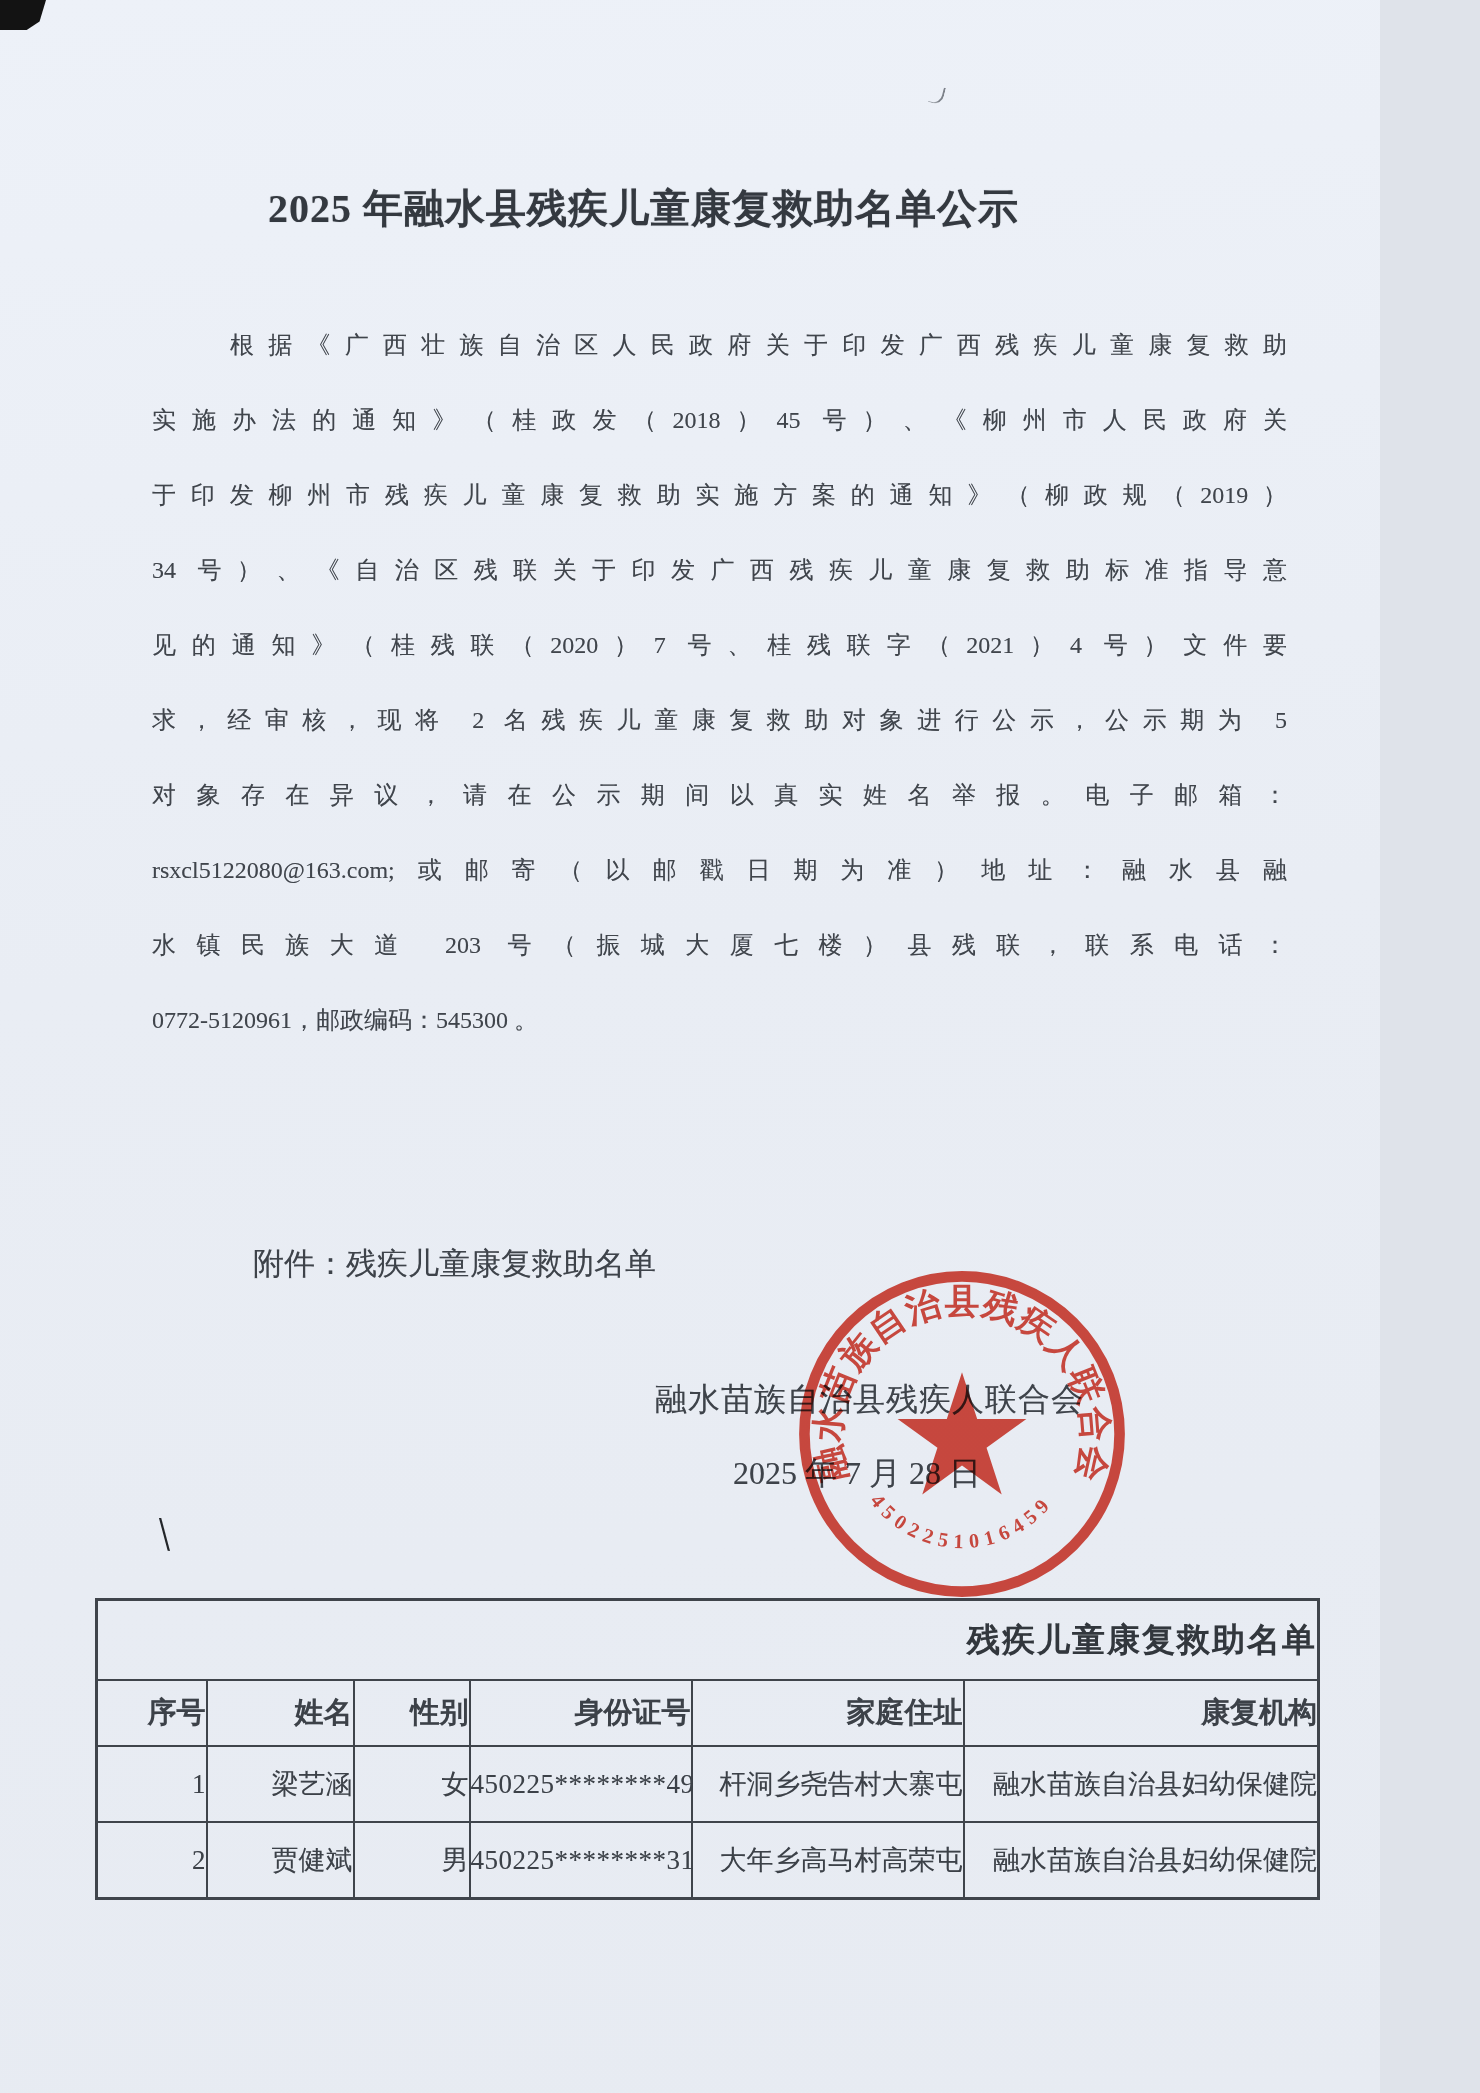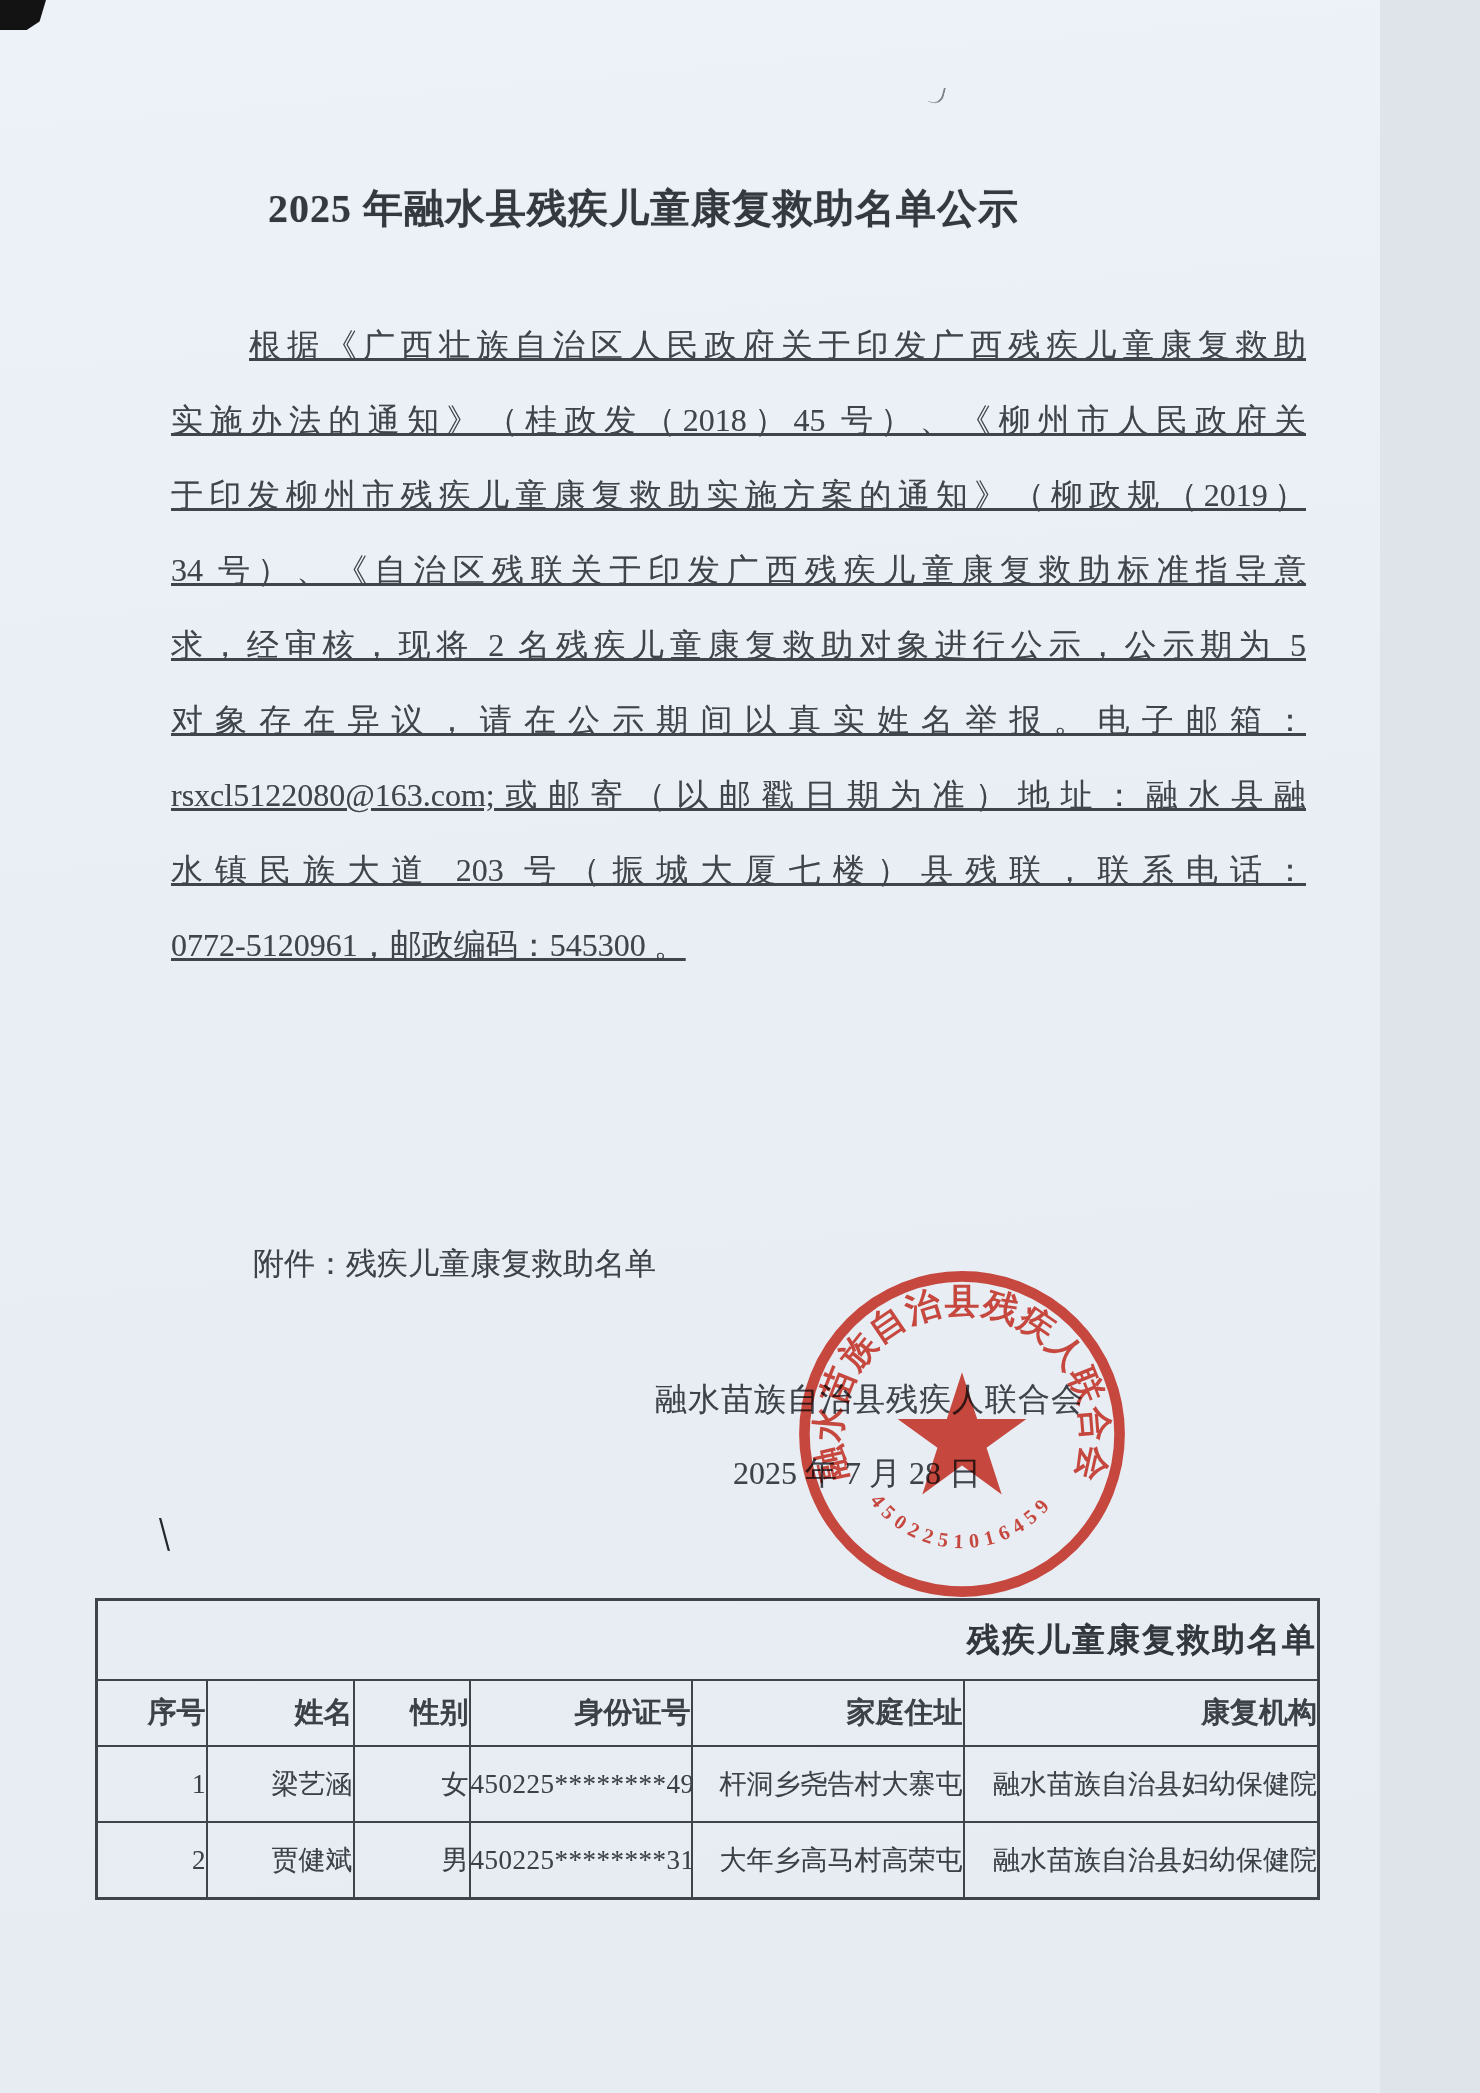--- a/index.html
+++ b/index.html
@@ -23,24 +23,23 @@
     position:absolute;left:930px;top:86px;width:12px;height:17px;
     border-right:2.5px solid #7d828a;border-bottom:1px solid #9a9fa6;
     border-radius:0 0 10px 0;transform:rotate(14deg);
   }
   .doc-title{
     position:absolute;left:268px;top:186px;margin:0;
     font-size:40px;line-height:46px;font-weight:bold;letter-spacing:1px;
     color:#343940;text-shadow:0 0 1px rgba(52,57,64,.35);
   }
   .body-text{
-    position:absolute;left:171px;top:308px;width:1135px;
-    font-size:32px;line-height:75px;color:#40454c;
+    position:absolute;left:152px;top:308px;width:1135px;
+    font-size:24px;line-height:75px;color:#40454c;
     text-shadow:0 0 .6px rgba(64,69,76,.35);
-    text-decoration:underline;
   }
   .body-text .line{
     height:75px;text-align:justify;text-align-last:justify;
     white-space:normal;overflow:hidden;
   }
   .body-text .line.first{text-indent:78px;}
   .body-text .line.no-stretch{text-align:center;text-align-last:left;}
   .attachment{
     position:absolute;left:253px;top:1243px;font-size:31px;color:#3e434a;
     text-shadow:0 0 .6px rgba(64,69,76,.35);
@@ -89,20 +88,21 @@
   <div class="corner-artifact"></div>
   <div class="pen-mark"></div>
 
   <h1 class="doc-title">2025 年融水县残疾儿童康复救助名单公示</h1>
 
   <div class="body-text">
     <div class="line first">根据《广西壮族自治区人民政府关于印发广西残疾儿童康复救助</div>
     <div class="line">实施办法的通知》（桂政发（2018）45 号）、《柳州市人民政府关</div>
     <div class="line">于印发柳州市残疾儿童康复救助实施方案的通知》（柳政规（2019）</div>
     <div class="line">34 号）、《自治区残联关于印发广西残疾儿童康复救助标准指导意</div>
+    <div class="line">见的通知》（桂残联（2020）7 号、桂残联字（2021）4 号）文件要</div>
     <div class="line">求，经审核，现将 2 名残疾儿童康复救助对象进行公示，公示期为 5</div>
     <div class="line">对象存在异议，请在公示期间以真实姓名举报。电子邮箱：</div>
     <div class="line">rsxcl5122080@163.com;或邮寄（以邮戳日期为准）地址：融水县融</div>
     <div class="line">水镇民族大道 203 号（振城大厦七楼）县残联，联系电话：</div>
     <div class="line no-stretch">0772-5120961，邮政编码：545300 。</div>
   </div>
 
   <div class="attachment">附件：残疾儿童康复救助名单</div>
 
   <div class="sig-org">融水苗族自治县残疾人联合会</div>

